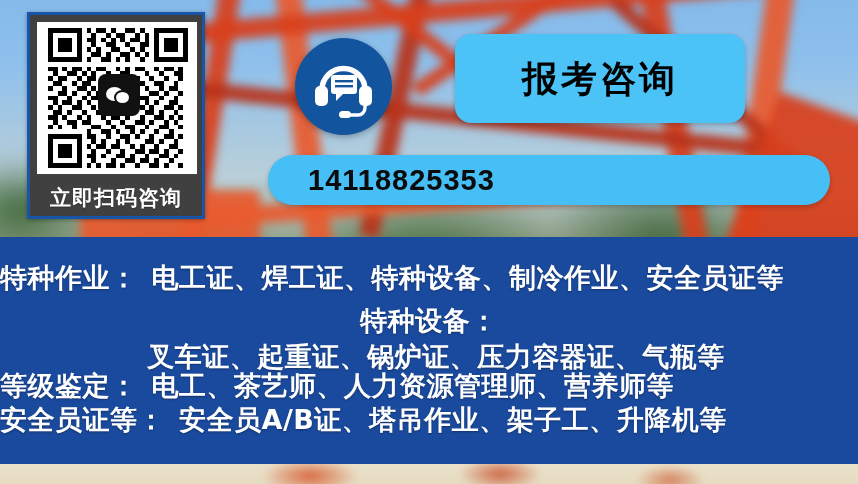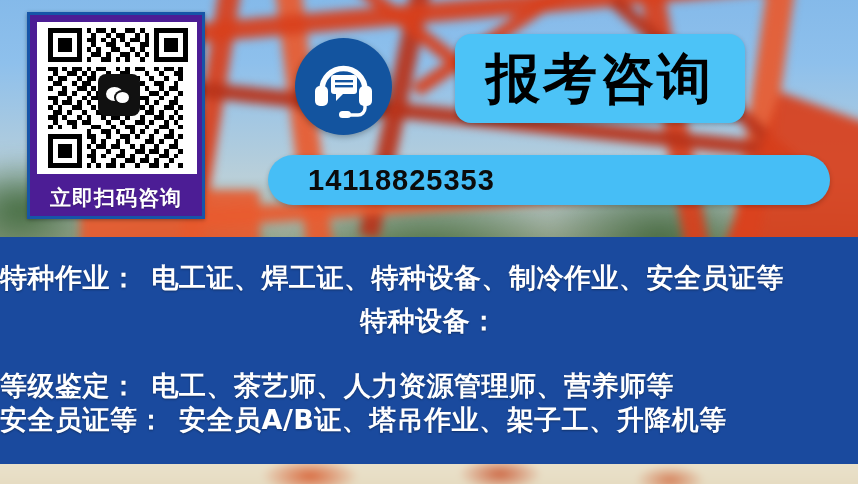--- a/index.html
+++ b/index.html
@@ -33,21 +33,21 @@
   .bar.l{background:#e85a2e;}
   .bar.d{background:#b8331a;}
 
   .whitehaze{
     background:linear-gradient(180deg,rgba(255,255,255,0) 70%, rgba(240,234,214,.55) 86%, rgba(243,238,222,.9) 100%);
   }
 
   
   .qr-card{
     position:absolute;left:27px;top:12px;width:178px;height:207px;
-    background:#4c1d95;border:3px solid #1655a8;box-sizing:border-box;
+    background:#404040;border:3px solid #1655a8;box-sizing:border-box;
     box-shadow:0 1px 4px rgba(0,0,0,.35);
   }
   .qr-inner{
     position:absolute;left:7px;top:7px;width:160px;height:152px;
     background:#fff;overflow:hidden;
   }
   .qr-canvas{position:absolute;left:8px;top:6px;}
   .qr-logo{
     position:absolute;left:61px;top:52px;width:42px;height:42px;
     background:#111;border-radius:8px;display:flex;align-items:center;justify-content:center;
@@ -69,21 +69,21 @@
   }
 
   
   .pill-title{
     position:absolute;left:455px;top:34px;width:290px;height:89px;
     background:#4cc3f7;border-radius:16px;
     display:flex;align-items:center;justify-content:center;
     box-shadow:0 2px 5px rgba(0,0,0,.25);
   }
   .pill-title span{
-    color:#000;font-size:54px;font-weight:bold;letter-spacing:3px;
+    color:#000;font-size:36px;font-weight:bold;letter-spacing:3px;
     font-family:"DejaVu Sans","Liberation Sans",sans-serif;line-height:1;
   }
   .pill-phone{
     position:absolute;left:268px;top:155px;width:562px;height:50px;
     background:#46bef6;border-radius:25px;
     display:flex;align-items:center;
     box-shadow:0 2px 5px rgba(0,0,0,.22);
   }
   .pill-phone .label{
     color:#0b0b0b;font-size:27px;font-weight:bold;margin-left:30px;letter-spacing:1px;
@@ -408,20 +408,21 @@
     <span class="number">14118825353</span>
   </div>
 
   <div class="info-panel">
     <div class="info-row r0">
       <span class="cat">特种作业：</span>
       <span class="items">电工证、焊工证、特种设备、制冷作业、安全员证等</span>
     </div>
     <div class="info-row r1">
       <span class="cat">特种设备：</span>
+      <span class="items">叉车证、起重证、锅炉证、压力容器证、气瓶等</span>
     </div>
     <div class="info-row r2">
       <span class="cat">等级鉴定：</span>
       <span class="items">电工、茶艺师、人力资源管理师、营养师等</span>
     </div>
     <div class="info-row r3">
       <span class="cat">安全员证等：</span>
       <span class="items">安全员A/B证、塔吊作业、架子工、升降机等</span>
     </div>
   </div>

